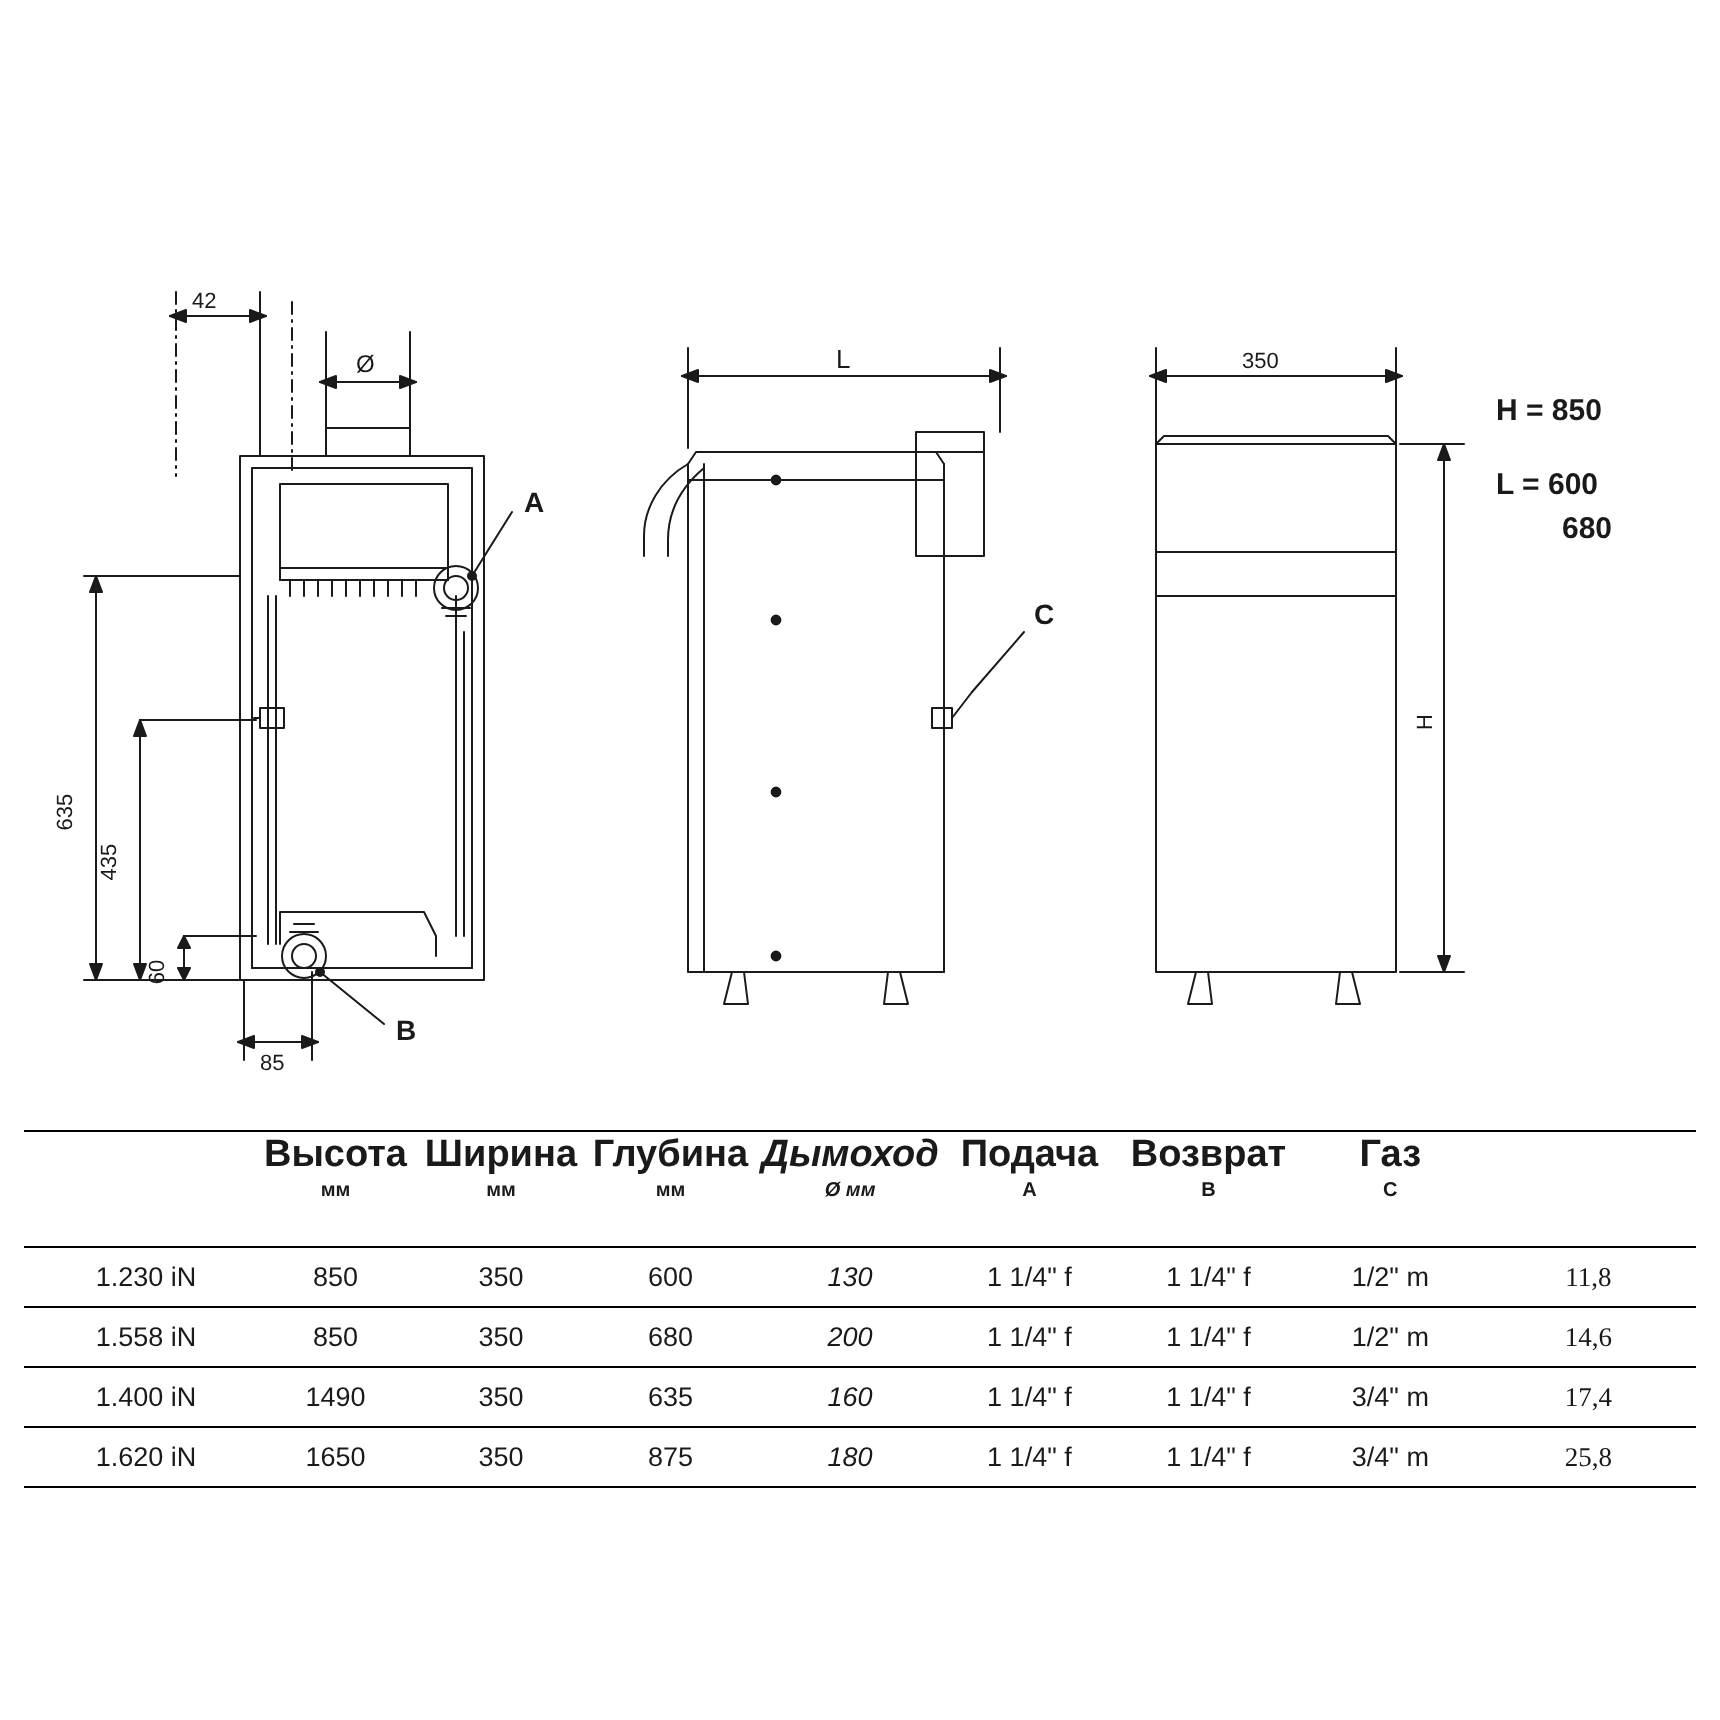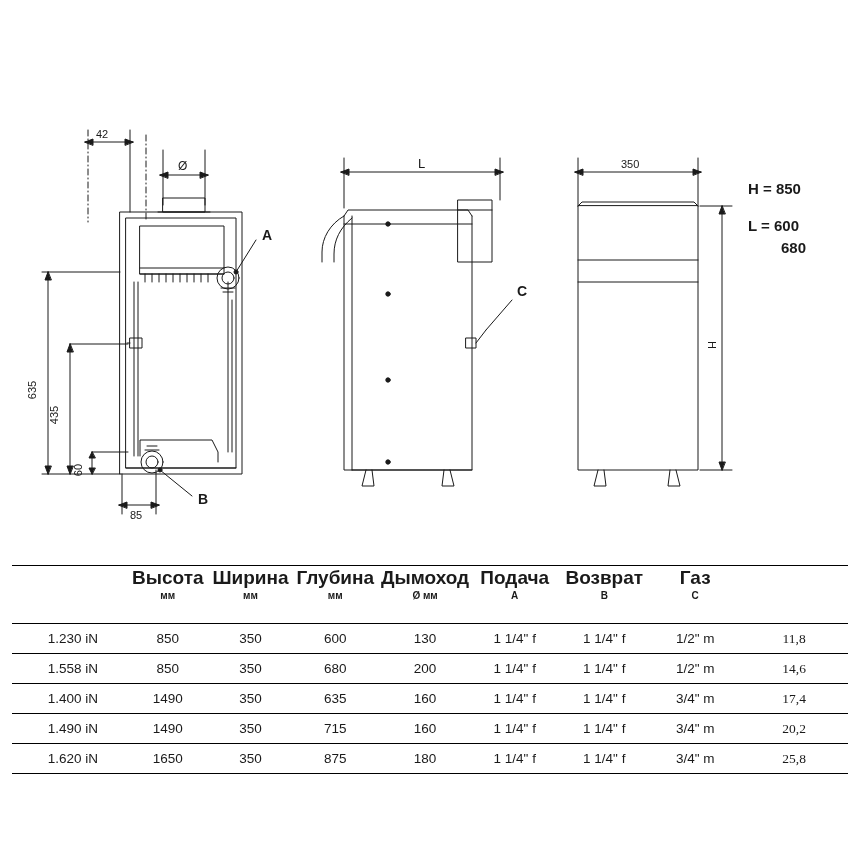--- a/index.html
+++ b/index.html
@@ -17,21 +17,21 @@
   }
   #stage {
     position: relative;
     width: 860px;
     height: 860px;
   }
   
   #drawing {
     position: absolute;
     left: 0;
-    top: 0;
+    top: 16px;
     width: 860px;
     height: 560px;
   }
   #drawing svg {
     display: block;
   }
   .dim-label, .callout-label, .spec-label {
     font-family: "Liberation Sans", sans-serif;
   }
   
@@ -74,21 +74,21 @@
   table.spec tbody tr:last-child {
     border-bottom: 1px solid #000;
   }
   table.spec thead tr:first-child {
     border-top: 1px solid #000;
   }
   .col-model { width: 108px; text-align: left; padding-left: 8px !important; }
   .col-h     { width: 84px; }
   .col-w     { width: 82px; }
   .col-d     { width: 88px; }
-  .col-flue  { width: 92px; }
+  .col-flue  { width: 92px; font-style: italic; }
   .col-a     { width: 88px; }
   .col-b     { width: 92px; }
   .col-c     { width: 92px; }
   .col-extra { width: 110px; font-family: Liberation Serif, serif; }
 </style>
 </head>
 <body>
 
 <div id="stage">
 
@@ -316,31 +316,20 @@
           <td class="col-h">1490</td>
           <td class="col-w">350</td>
           <td class="col-d">635</td>
           <td class="col-flue">160</td>
           <td class="col-a">1 1/4" f</td>
           <td class="col-b">1 1/4" f</td>
           <td class="col-c">3/4" m</td>
           <td class="col-extra">17,4</td>
         </tr>
         <tr>
-          <td class="col-model">1.490 iN</td>
-          <td class="col-h">1490</td>
-          <td class="col-w">350</td>
-          <td class="col-d">715</td>
-          <td class="col-flue">160</td>
-          <td class="col-a">1 1/4" f</td>
-          <td class="col-b">1 1/4" f</td>
-          <td class="col-c">3/4" m</td>
-          <td class="col-extra">20,2</td>
-        </tr>
-        <tr>
           <td class="col-model">1.620 iN</td>
           <td class="col-h">1650</td>
           <td class="col-w">350</td>
           <td class="col-d">875</td>
           <td class="col-flue">180</td>
           <td class="col-a">1 1/4" f</td>
           <td class="col-b">1 1/4" f</td>
           <td class="col-c">3/4" m</td>
           <td class="col-extra">25,8</td>
         </tr>

